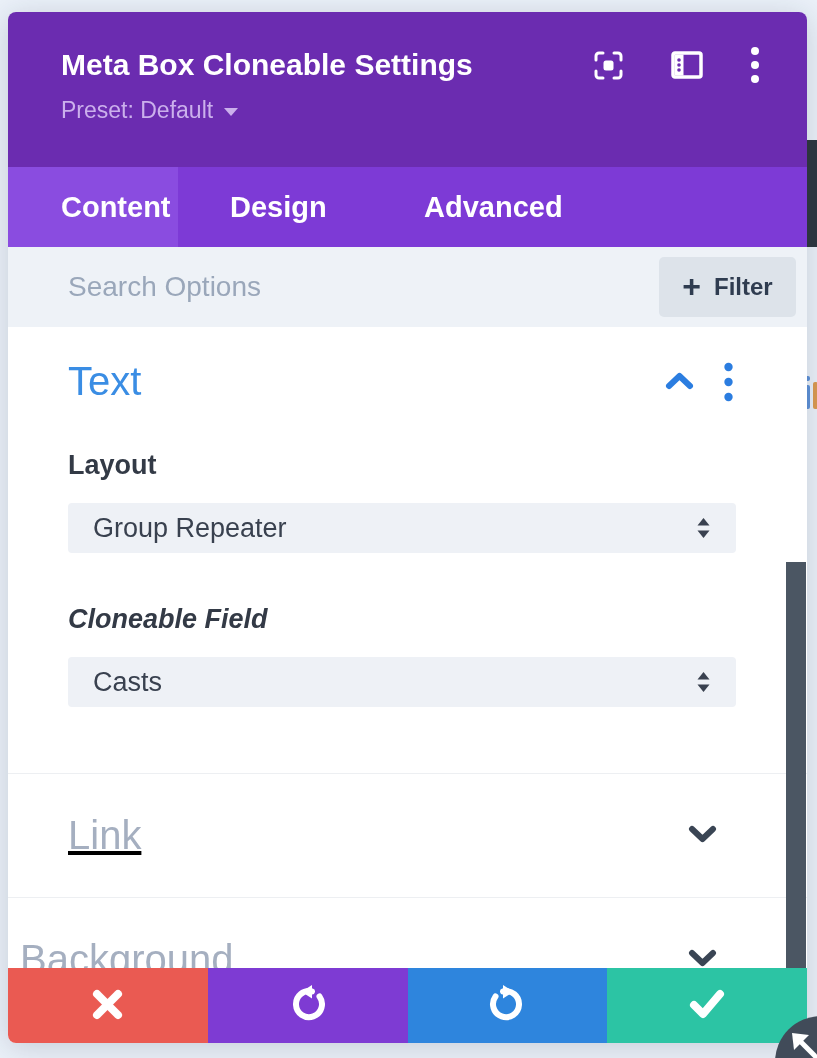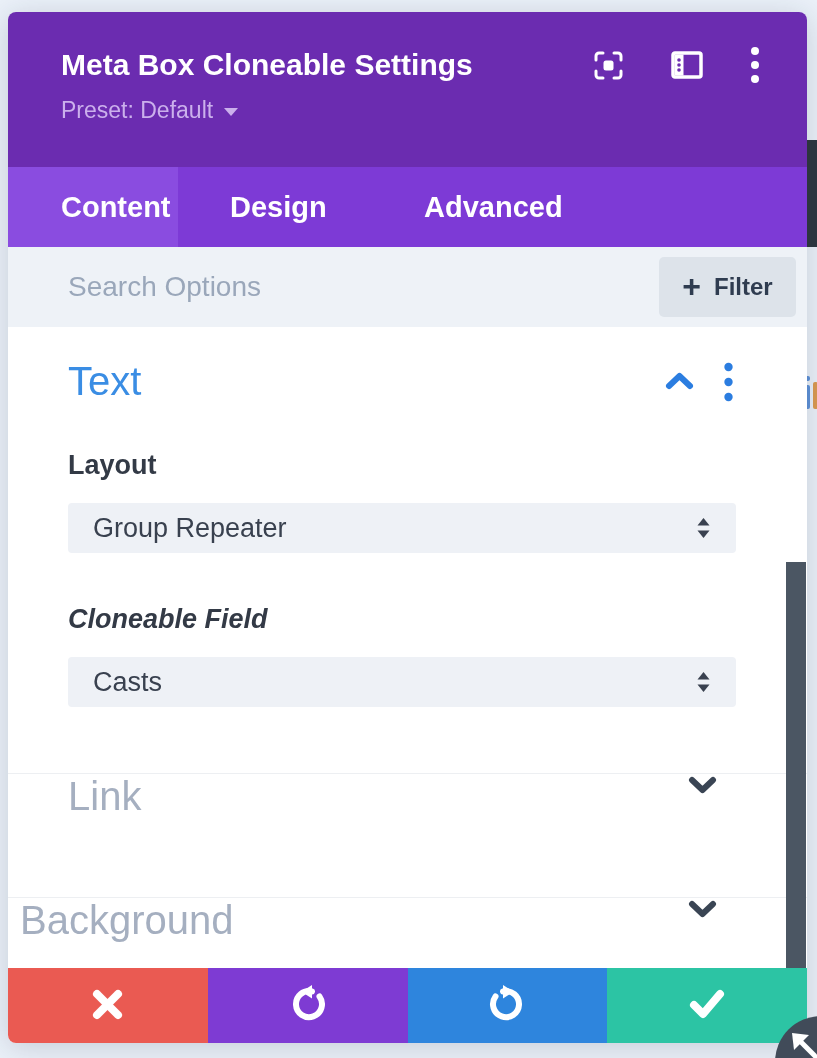--- a/index.html
+++ b/index.html
@@ -59,21 +59,21 @@
   .field-label { position:absolute; left:60px; font-size:27px; font-weight:700; color:var(--label-dark); }
   .lbl-1 { top:123px; } .lbl-2 { top:277px;font-style:italic; }
   .select { position:absolute; left:60px; width:668px; height:50px; background:var(--field-bg); border-radius:4px;
     display:flex; align-items:center; padding:0 25px; cursor:pointer;gap:20px; }
   .sel-1 { top:176px; } .sel-2 { top:330px; }
   .select-value { font-size:27px; color:#39414f; }
   .select-arrows { margin-left:auto; display:flex; }
 
   .divider { position:absolute; left:0; right:0; height:1px; background:#edeff2; }
   .div-1 { top:446px; } .div-2 { top:570px; }
-  .toggle-row { position:absolute; left:0; right:16px; height:123px; display:flex; padding:0 74px 0 60px; cursor:pointer; }
+  .toggle-row { position:absolute; left:0; right:16px; height:123px; display:flex; align-items:center; padding:0 74px 0 60px; cursor:pointer;text-decoration:underline; }
   .row-link { top:447px; } .row-background { top:571px;padding-left:12px; }
   .section-title-closed { font-size:40px; font-weight:400; color:var(--muted-title); }
   .toggle-row .chev { margin-left:auto; }
 
   
   .footer { height:75px; flex:0 0 auto; display:flex; }
   .fbtn { flex:1; border:0; display:flex; align-items:center; justify-content:center; cursor:pointer; }
   .fbtn-discard { background:var(--btn-discard); }
   .fbtn-undo    { background:var(--btn-undo); }
   .fbtn-redo    { background:var(--btn-redo); }

